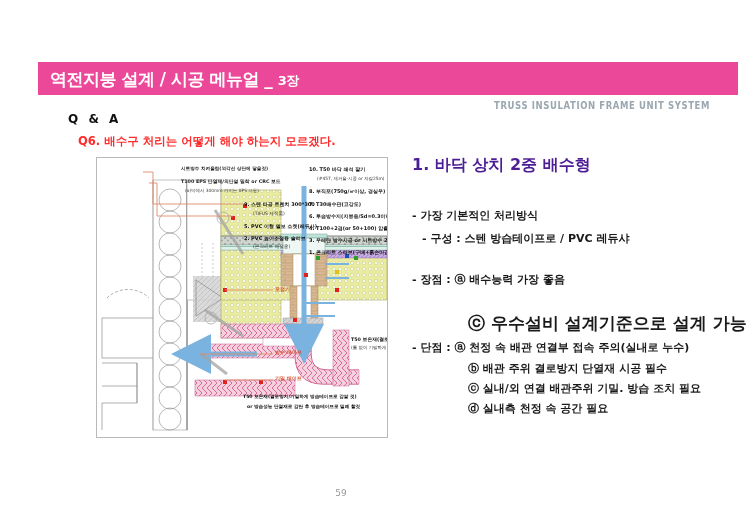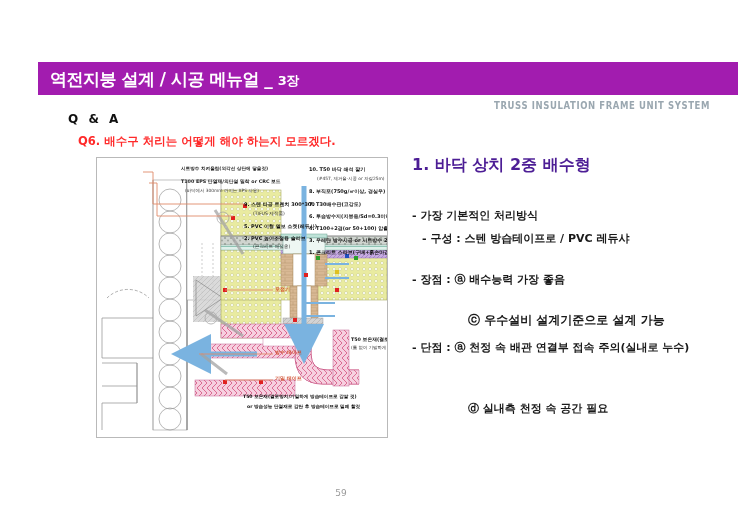--- a/index.html
+++ b/index.html
@@ -6,21 +6,21 @@
   body{
     width:750px;height:519px;background:#ffffff;
     font-family:"DejaVu Sans","Liberation Sans",sans-serif;
     overflow:hidden;position:relative;
   }
   .slide{position:absolute;left:0;top:0;width:750px;height:519px;background:#fff;}
 
   
   .header-bar{
     position:absolute;left:38px;top:62px;width:700px;height:33px;
-    background:#a21caf;
+    background:#ec4899;
   }
   .header-title{
     position:absolute;left:12px;top:6px;
     color:#ffffff;font-size:17px;font-weight:bold;letter-spacing:-0.5px;
     white-space:nowrap;
   }
   .header-title .chap{font-size:13px;}
   .brand{
     position:absolute;right:10px;top:2px;
     color:#ffffff;font-size:27px;font-weight:bold;letter-spacing:-1px;
@@ -43,21 +43,21 @@
     font-size:11.5px;font-weight:bold;color:#ff2a2a;white-space:nowrap;text-align:center;
   }
 
   
   .rt{position:absolute;left:412px;color:#1a1a1a;font-weight:bold;white-space:nowrap;}
   .rt-title{top:155px;font-size:16px;color:#4c1d95;}
   .rt-l1{top:208px;font-size:11px;}
   .rt-l2{top:231px;font-size:11px;left:422px;}
   .rt-l3{top:272px;font-size:11px;}
   .rt-l4{top:292px;font-size:11px;left:468px;}
-  .rt-l5{top:312px;font-size:12px;left:468px;}
+  .rt-l5{top:312px;font-size:17px;left:468px;}
   .rt-l6{top:340px;font-size:11px;}
   .rt-l7{top:361px;font-size:11px;left:468px;}
   .rt-l8{top:381px;font-size:11px;left:468px;}
   .rt-l9{top:401px;font-size:11px;left:468px;}
 
   
   .diagram{
     position:absolute;left:96px;top:157px;width:290px;height:279px;
     border:1px solid #b9b9b9;background:#ffffff;overflow:hidden;
   }
@@ -84,20 +84,22 @@
 
   <div class="qa-label">Q  &amp;  A</div>
   <div class="question">Q6. 배수구 처리는 어떻게 해야 하는지 모르겠다.</div>
 
   <div class="rt rt-title">1. 바닥 상치 2중 배수형</div>
   <div class="rt rt-l1">- 가장 기본적인 처리방식</div>
   <div class="rt rt-l2">-     구성 : 스텐 방습테이프로 / PVC 레듀샤</div>
   <div class="rt rt-l3">-     장점 : ⓐ 배수능력 가장 좋음</div>
   <div class="rt rt-l5">ⓒ 우수설비 설계기준으로 설계 가능</div>
   <div class="rt rt-l6">-     단점 : ⓐ 천정 속 배관 연결부 접속 주의(실내로 누수)</div>
+  <div class="rt rt-l7">ⓑ 배관 주위 결로방지 단열재 시공 필수</div>
+  <div class="rt rt-l8">ⓒ 실내/외 연결 배관주위 기밀. 방습 조치 필요</div>
   <div class="rt rt-l9">ⓓ 실내측 천정 속 공간 필요</div>
 
   <div class="diagram">
     <svg class="dg" width="290" height="279" viewBox="0 0 290 279">
       <defs>
         <pattern id="epsPat" width="6" height="6" patternUnits="userSpaceOnUse">
           <rect width="6" height="6" fill="#e9ebA0"></rect>
           <circle cx="3" cy="3" r="1.5" fill="#ffffff" stroke="#b9bb6a" stroke-width="0.4"></circle>
         </pattern>
         <pattern id="pinkPat" width="5" height="10" patternUnits="userSpaceOnUse">

